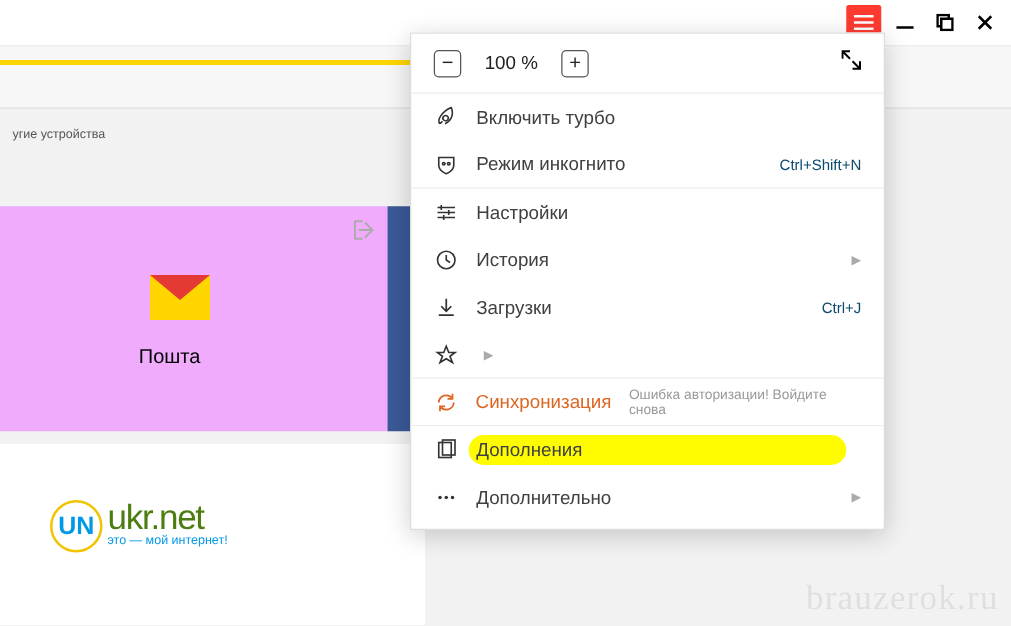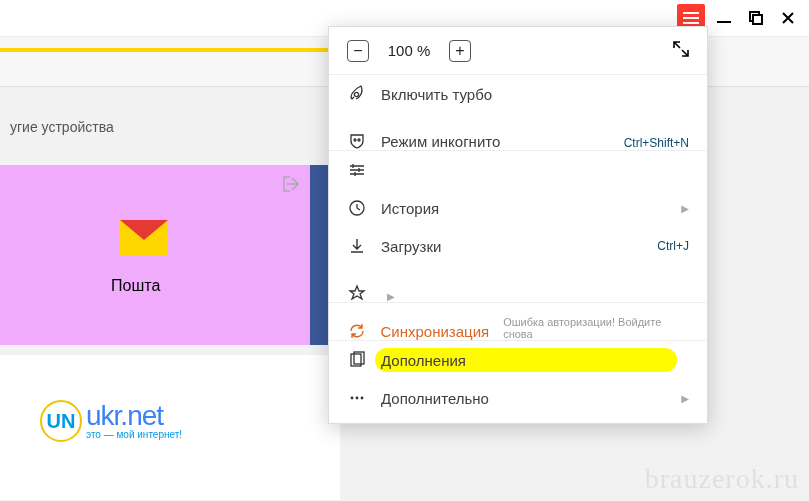--- a/index.html
+++ b/index.html
@@ -36,22 +36,22 @@
   .yellow-bar {
     position: absolute; top: 48px; left: 0; width: 335px; height: 4px;
     background: #ffd500;
   }
   .gray-zone {
     position: absolute; top: 86px; left: 0; right: 0; bottom: 0;
     background: #f2f2f2;
     border-top: 1px solid #e0e0e0;
   }
   .devices-label {
-    position: absolute; top: 119px; left: 10px;
-    font-size: 14px; color: #555;
+    position: absolute; top: 102px; left: 10px;
+    font-size: 10px; color: #555;
   }
   .card {
     position: absolute; top: 165px; left: 0; width: 310px; height: 180px;
     background: #f0abfc;
     text-decoration: underline;
   }
   .card .login-ic {
     position: absolute; top: 10px; right: 10px;
     color: #999;
   }
@@ -65,30 +65,30 @@
   .blue-block {
     position: absolute; top: 165px; left: 310px; width: 28px; height: 180px;
     background: #3b5998;
   }
   .card2 {
     position: absolute; top: 355px; left: 0; width: 340px; height: 145px;
     background: #fff;
   }
   .ukrnet {
     position: absolute; top: 45px; left: 40px;
-    display: flex; align-items: center; gap: 4px;
+    display: flex; align-items: flex-start; gap: 4px;
   }
   .ukr-logo {
     width: 42px; height: 42px; border: 2px solid #f0c400; border-radius: 50%;
     display: flex; align-items: center; justify-content: center;
     color: #0099e6; font-weight: bold; font-size: 20px;
     font-family: Arial;
   }
   .ukr-text { line-height: 1; }
-  .ukr-text .u { font-size: 28px; color: #3b82f6; letter-spacing: -1px; }
+  .ukr-text .u { font-size: 28px; color: #4d7c0f; letter-spacing: -1px; }
   .ukr-text .t { font-size: 10px; color: #0099e6; }
   .menu {
     position: absolute; top: 26px; left: 328px; width: 380px;
     background: #fff;
     border: 1px solid #ddd;
     box-shadow: 0 4px 20px rgba(0,0,0,0.2);
     padding-bottom: 6px;
   }
   .zoom-row {
     height: 48px; display: flex; align-items: center;
@@ -104,21 +104,21 @@
   .zoom-spacer { flex: 1; }
   .expand-ic { font-size: 16px; }
   .mitem {
     height: 38px; display: flex; align-items: center;
     padding: 0 18px; gap: 14px; position: relative;
   }
   .mitem .ic { width: 20px; display: flex; align-items: center; justify-content: center; color: #333; }
   .mitem .lbl { flex: 1; font-size: 15px; color: #404040; }
   .mitem .short { font-size: 12px; color: #0c4a6e; }
   .mitem .arrow { font-size: 10px; color: #aaa; margin-left: 6px; }
-  .sep { border-bottom: 1px solid #eee; align-items: flex-end; }
+  .sep { border-bottom: 1px solid #eee; }
   .highlight {
     position: absolute; left: 46px; right: 30px; top: 7px; bottom: 7px;
     background: #fffb00; border-radius: 14px; z-index: 0;
   }
   .mitem .lbl, .mitem .ic { z-index: 1; position: relative; }
   .sync-item .lbl { color: #d62; }
   .sync-item .ic svg path { stroke: #d62; }
   .sync-msg { font-size: 11px; color: #999; }
   .watermark {
     position: absolute; bottom: 6px; right: 10px;
@@ -219,20 +219,21 @@
     <span class="lbl">Режим инкогнито</span>
     <span class="short">Ctrl+Shift+N</span>
   </div>
 
   <div class="mitem">
     <span class="ic">
       <svg width="18" height="18" viewBox="0 0 18 18">
           <path d="M2 5 H16 M2 9 H16 M2 13 H16 M5 3 V7 M11 7 V11 M7 11 V15" fill="none" stroke="#333" stroke-width="1.3"></path>
         </svg>
     </span>
+    <span class="lbl">Настройки</span>
   </div>
 
   <div class="mitem">
     <span class="ic">
       <svg width="18" height="18" viewBox="0 0 18 18">
           <circle cx="9" cy="9" r="7" fill="none" stroke="#333" stroke-width="1.3"></circle>
           <path d="M9 5 V9 L12 11" fill="none" stroke="#333" stroke-width="1.3"></path>
         </svg>
     </span>
     <span class="lbl">История</span>

